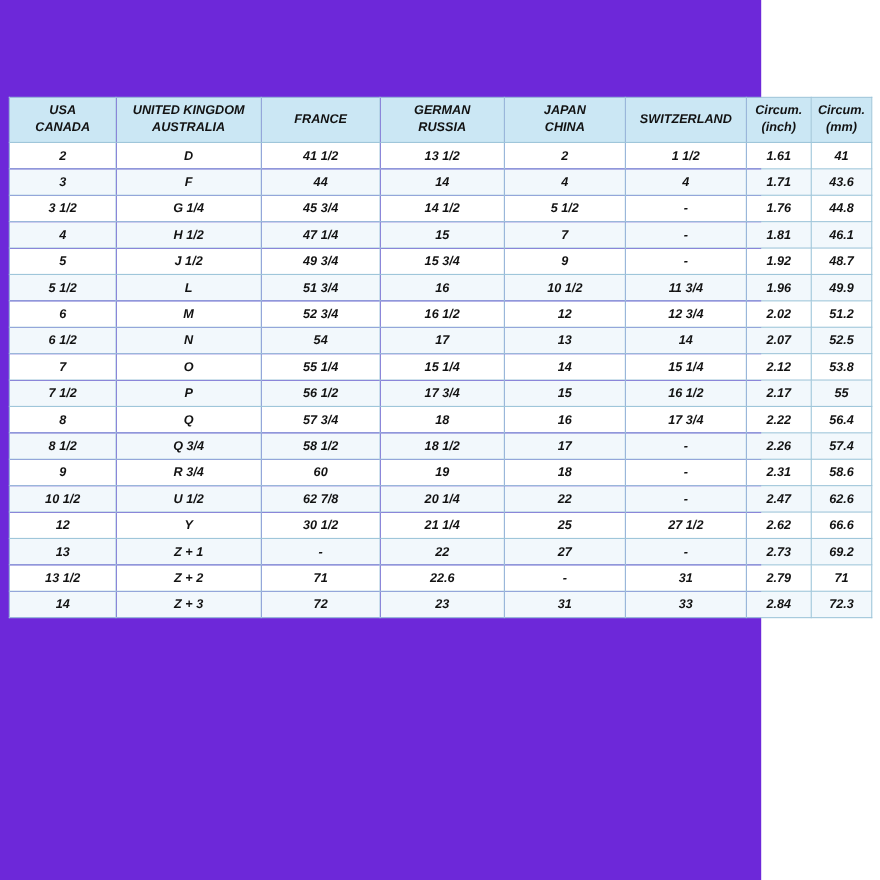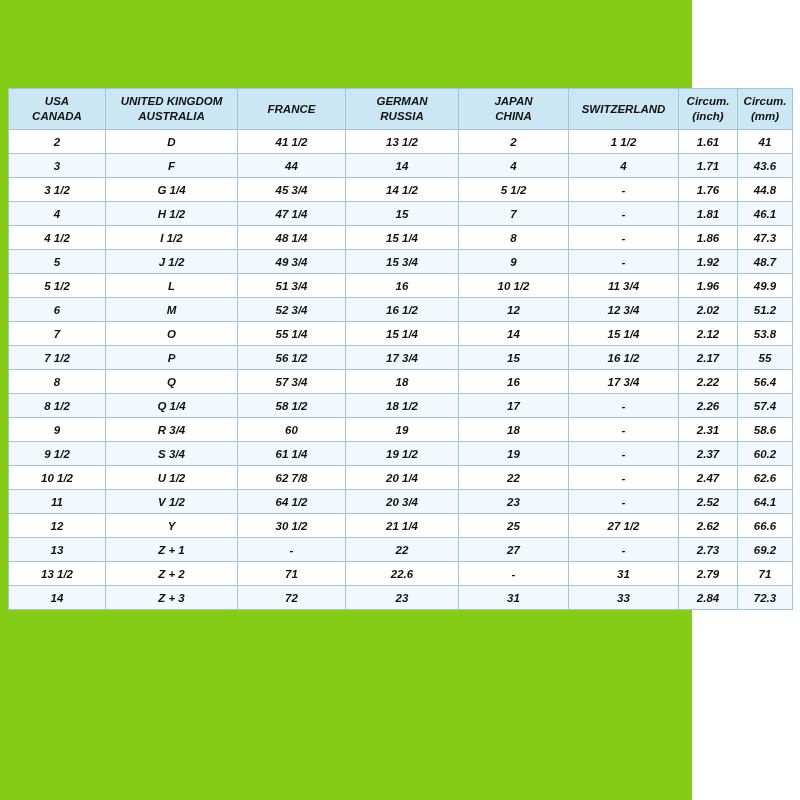--- a/index.html
+++ b/index.html
@@ -8,21 +8,21 @@
     background: #ffffff;
     width: 800px;
     height: 800px;
     overflow: hidden;
     font-family: "Liberation Sans", sans-serif;
   }
   .page {
     position: relative;
     width: 692px;
     height: 800px;
-    background: #84cc16;
+    background: #6d28d9;
   }
   table.ring-table {
     position: absolute;
     top: 88px;
     left: 8px;
     width: 784px;
     border-collapse: collapse;
     table-layout: fixed;
   }
   table.ring-table th,
@@ -113,30 +113,20 @@
           <td>4</td>
           <td>H 1/2</td>
           <td>47 1/4</td>
           <td>15</td>
           <td>7</td>
           <td>-</td>
           <td>1.81</td>
           <td>46.1</td>
         </tr>
         <tr>
-          <td>4 1/2</td>
-          <td>I 1/2</td>
-          <td>48 1/4</td>
-          <td>15 1/4</td>
-          <td>8</td>
-          <td>-</td>
-          <td>1.86</td>
-          <td>47.3</td>
-        </tr>
-        <tr>
           <td>5</td>
           <td>J 1/2</td>
           <td>49 3/4</td>
           <td>15 3/4</td>
           <td>9</td>
           <td>-</td>
           <td>1.92</td>
           <td>48.7</td>
         </tr>
         <tr>
@@ -153,20 +143,30 @@
           <td>6</td>
           <td>M</td>
           <td>52 3/4</td>
           <td>16 1/2</td>
           <td>12</td>
           <td>12 3/4</td>
           <td>2.02</td>
           <td>51.2</td>
         </tr>
         <tr>
+          <td>6 1/2</td>
+          <td>N</td>
+          <td>54</td>
+          <td>17</td>
+          <td>13</td>
+          <td>14</td>
+          <td>2.07</td>
+          <td>52.5</td>
+        </tr>
+        <tr>
           <td>7</td>
           <td>O</td>
           <td>55 1/4</td>
           <td>15 1/4</td>
           <td>14</td>
           <td>15 1/4</td>
           <td>2.12</td>
           <td>53.8</td>
         </tr>
         <tr>
@@ -184,67 +184,47 @@
           <td>Q</td>
           <td>57 3/4</td>
           <td>18</td>
           <td>16</td>
           <td>17 3/4</td>
           <td>2.22</td>
           <td>56.4</td>
         </tr>
         <tr>
           <td>8 1/2</td>
-          <td>Q 1/4</td>
+          <td>Q 3/4</td>
           <td>58 1/2</td>
           <td>18 1/2</td>
           <td>17</td>
           <td>-</td>
           <td>2.26</td>
           <td>57.4</td>
         </tr>
         <tr>
           <td>9</td>
           <td>R 3/4</td>
           <td>60</td>
           <td>19</td>
           <td>18</td>
           <td>-</td>
           <td>2.31</td>
           <td>58.6</td>
         </tr>
         <tr>
-          <td>9 1/2</td>
-          <td>S 3/4</td>
-          <td>61 1/4</td>
-          <td>19 1/2</td>
-          <td>19</td>
-          <td>-</td>
-          <td>2.37</td>
-          <td>60.2</td>
-        </tr>
-        <tr>
           <td>10 1/2</td>
           <td>U 1/2</td>
           <td>62 7/8</td>
           <td>20 1/4</td>
           <td>22</td>
           <td>-</td>
           <td>2.47</td>
           <td>62.6</td>
-        </tr>
-        <tr>
-          <td>11</td>
-          <td>V 1/2</td>
-          <td>64 1/2</td>
-          <td>20 3/4</td>
-          <td>23</td>
-          <td>-</td>
-          <td>2.52</td>
-          <td>64.1</td>
         </tr>
         <tr>
           <td>12</td>
           <td>Y</td>
           <td>30 1/2</td>
           <td>21 1/4</td>
           <td>25</td>
           <td>27 1/2</td>
           <td>2.62</td>
           <td>66.6</td>

